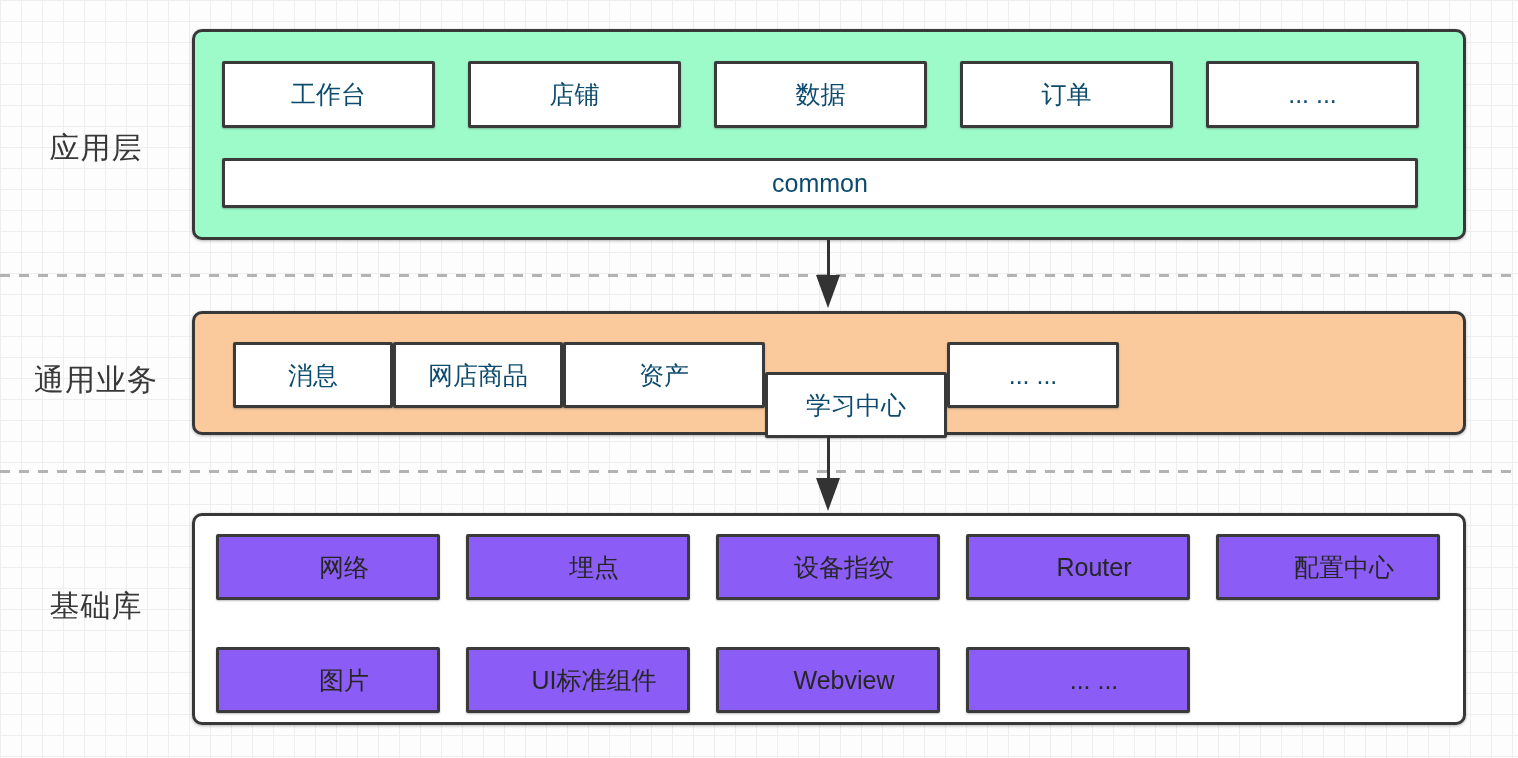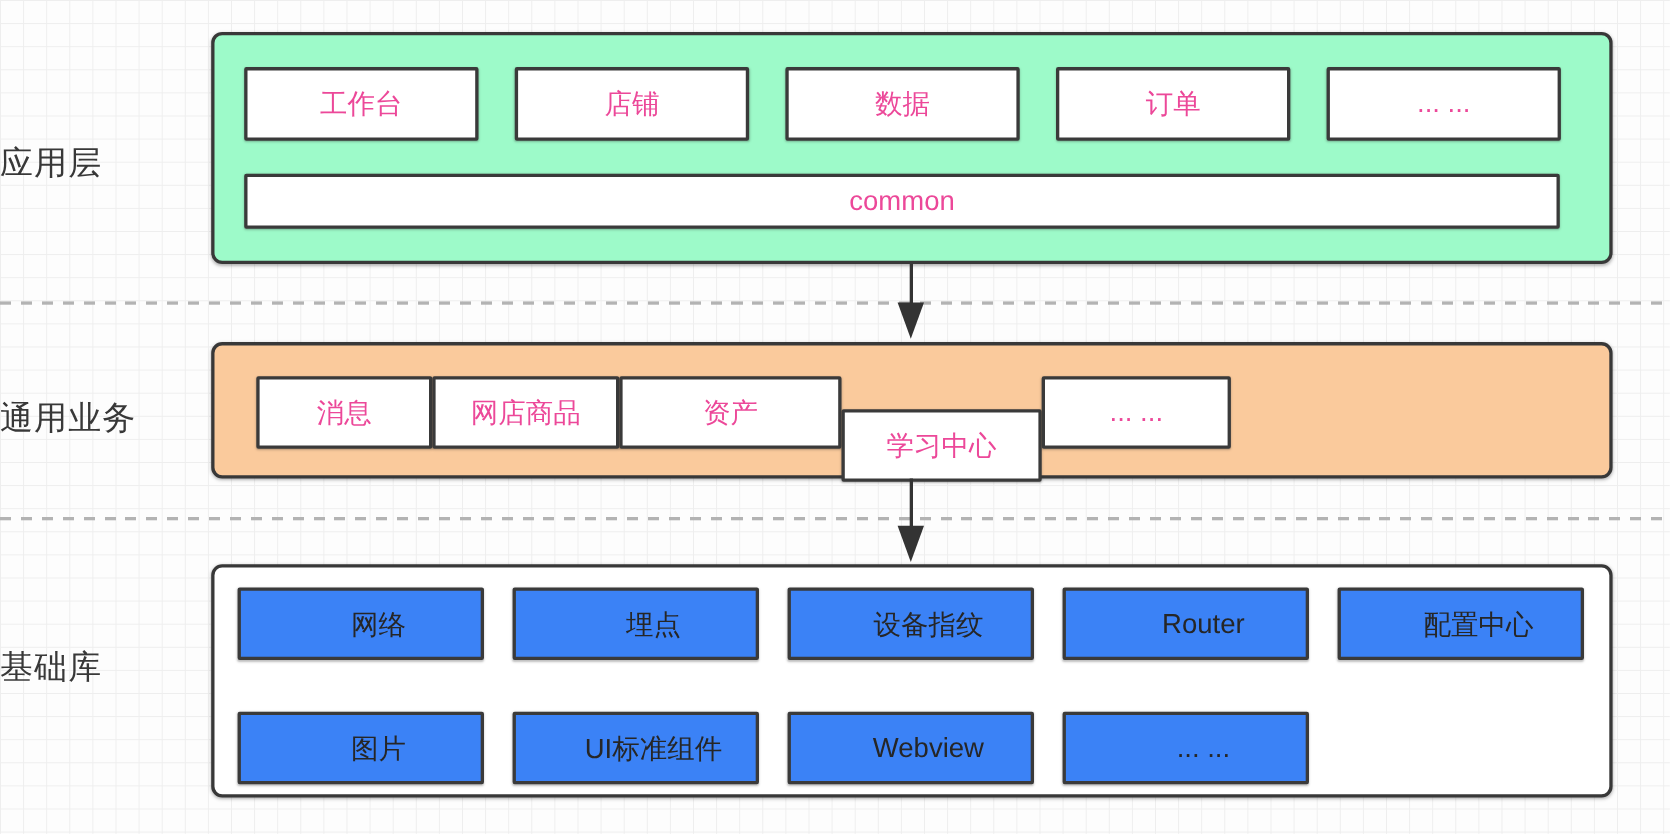--- a/index.html
+++ b/index.html
@@ -15,21 +15,21 @@
     background-color: #fdfdfd;
     background-image:
       linear-gradient(#eeeeee 1px, transparent 1px),
       linear-gradient(90deg, #eeeeee 1px, transparent 1px);
     background-size: 21px 21px;
   }
   .side-label {
     position: absolute;
     left: 0;
     width: 192px;
-    text-align: left;
+    text-align: center;
     font-size: 30px;
     color: #383838;
     letter-spacing: 1px;
   }
   .layer {
     position: absolute;
     left: 192px;
     width: 1274px;
     border: 3px solid #383838;
     border-radius: 10px;
@@ -42,21 +42,21 @@
 
   .box {
     box-sizing: border-box;
     border: 3px solid #3a3a3a;
     border-radius: 2px;
     background: #ffffff;
     display: flex;
     align-items: center;
     justify-content: center;
     font-size: 25px;
-    color: #ec4899;
+    color: #0c4a6e;
     box-shadow: 0 1px 2px rgba(40,40,40,0.3);
   }
   .app-row {
     position: absolute;
     top: 29px; left: 27px;
     display: flex;
     gap: 33px;
   }
   .app-row .box { width: 213px; height: 67px; }
   .common-box {
@@ -77,21 +77,21 @@
   .base-row {
     position: absolute;
     left: 21px;
     width: 1224px;
     display: grid;
     grid-template-columns: repeat(5, 1fr);
     gap: 26px;
   }
   .base-row .box {
     height: 66px;
-    background: #3b82f6;
+    background: #8b5cf6;
     color: #262626;
     padding-left: 32px;
   }
   .base-row-1 { top: 18px; }
   .base-row-2 { top: 115px; margin-top: 16px; }
 
   .dashed-line {
     position: absolute;
     left: 0;
     width: 1518px;

